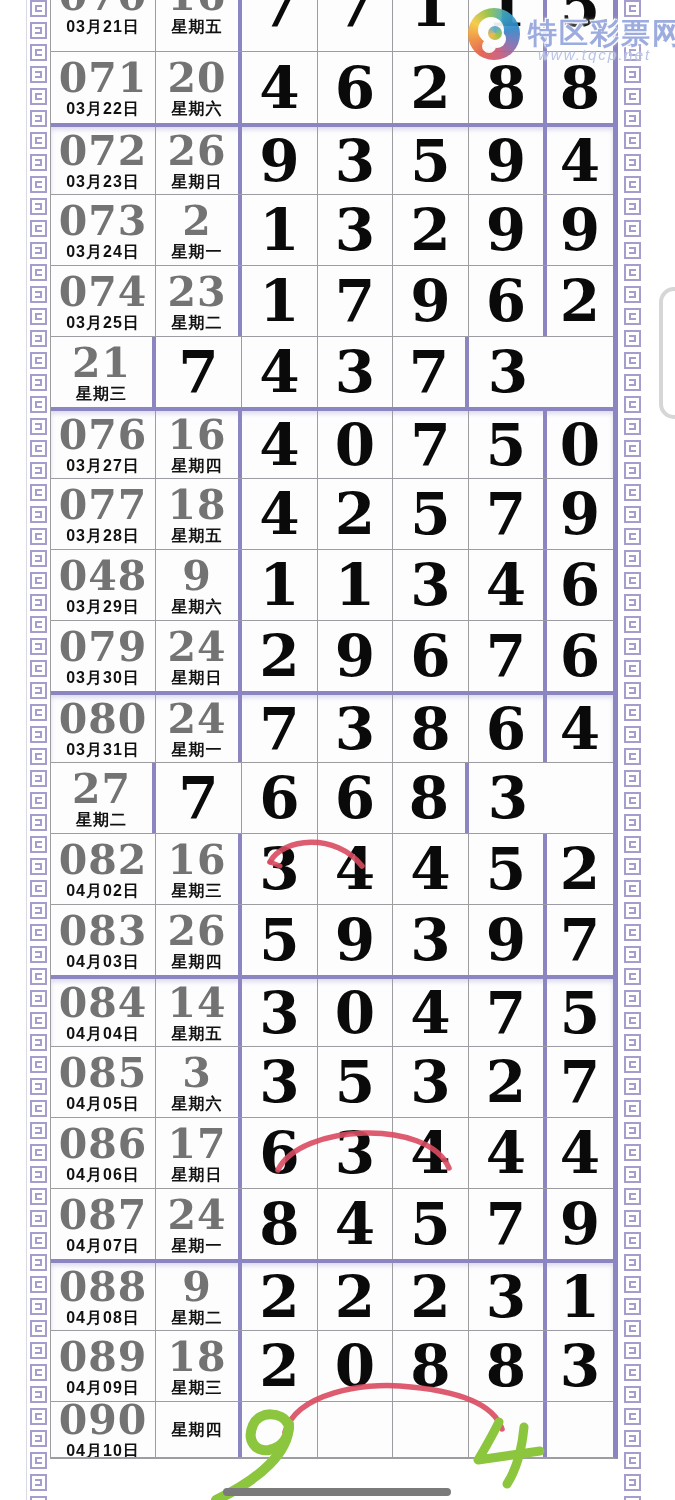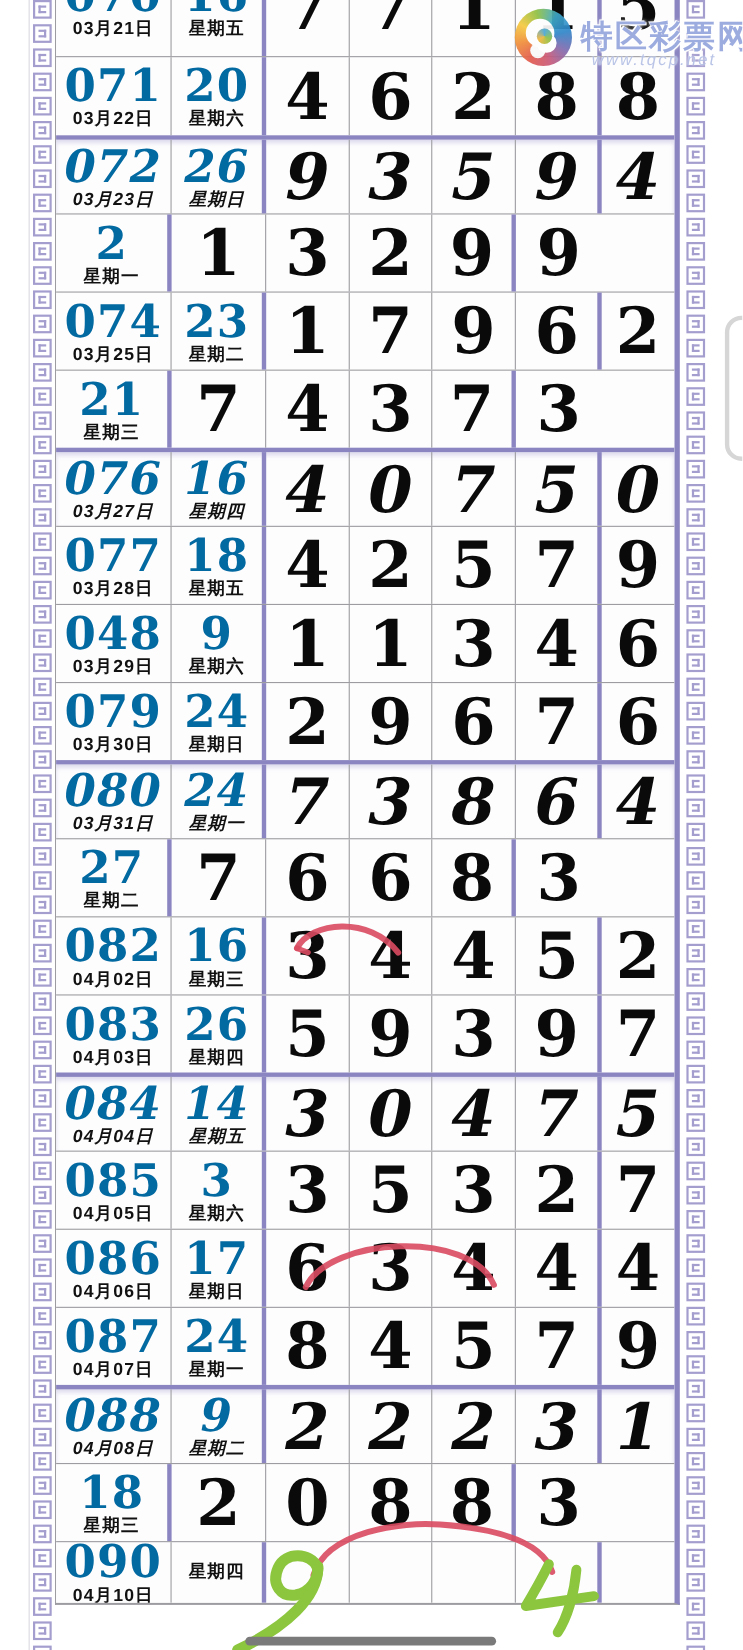--- a/index.html
+++ b/index.html
@@ -32,32 +32,32 @@
     background:#fdfdfe;
   }
   .row{
     display:grid;
     grid-template-columns:105px 86px 76px 75px 76px 78px 66px;
     height:71px;border-top:1px solid var(--thin);background:#fdfdfe;
   }
   .row.first{border-top:none;}
   .row.second{height:72px;}
   .row.last{height:56px;}
-  .row.group-start{border-top:4px solid var(--purple);box-shadow:inset 0 3px 4px rgba(164,158,207,.35);font-style:italic;}
+  .row.group-start{border-top:4px solid var(--purple);box-shadow:inset 0 3px 4px rgba(164,158,207,.35);}
   .row.clipped{overflow:hidden;}
   .row.clipped .cellwrap{margin-top:-20px;}
   .cell{display:flex;align-items:center;justify-content:center;overflow:hidden;}
   .cellwrap{display:flex;flex-direction:column;align-items:center;justify-content:center;width:100%;}
   .c-issue{border-right:1px solid var(--thin);}
   .c-sum{border-right:4px solid var(--purple);}
   .c-d1,.c-d2,.c-d3{border-right:1px solid var(--thin);}
   .c-d4{border-right:4px solid var(--purple);}
   .issue-num,.sum-num{
     font-family:"DejaVu Serif","Liberation Serif",serif;font-weight:bold;
-    font-size:41px;line-height:42px;color:#0369a1;letter-spacing:1px;
+    font-size:41px;line-height:42px;color:#737373;letter-spacing:1px;
   }
   .date-txt,.weekday-txt{
     font-size:16px;font-weight:bold;color:#111;line-height:19px;letter-spacing:1px;
     font-family:"Liberation Sans",sans-serif;
   }
   .digit{
     font-family:"DejaVu Serif","Liberation Serif",serif;font-weight:bold;
     font-size:58px;line-height:70px;color:#0a0a0a;
   }
 
@@ -625,20 +625,26 @@
             <span class="digit">9</span>
           </div>
         </div>
         <div class="cell c-d5">
           <div class="cellwrap">
             <span class="digit">4</span>
           </div>
         </div>
       </div>
       <div class="row">
+        <div class="cell c-issue">
+          <div class="cellwrap">
+            <div class="issue-num">073</div>
+            <div class="date-txt">03月24日</div>
+          </div>
+        </div>
         <div class="cell c-sum">
           <div class="cellwrap">
             <div class="sum-num">2</div>
             <div class="weekday-txt">星期一</div>
           </div>
         </div>
         <div class="cell c-d1">
           <div class="cellwrap">
             <span class="digit">1</span>
           </div>
@@ -1231,20 +1237,26 @@
             <span class="digit">3</span>
           </div>
         </div>
         <div class="cell c-d5">
           <div class="cellwrap">
             <span class="digit">1</span>
           </div>
         </div>
       </div>
       <div class="row">
+        <div class="cell c-issue">
+          <div class="cellwrap">
+            <div class="issue-num">089</div>
+            <div class="date-txt">04月09日</div>
+          </div>
+        </div>
         <div class="cell c-sum">
           <div class="cellwrap">
             <div class="sum-num">18</div>
             <div class="weekday-txt">星期三</div>
           </div>
         </div>
         <div class="cell c-d1">
           <div class="cellwrap">
             <span class="digit">2</span>
           </div>

